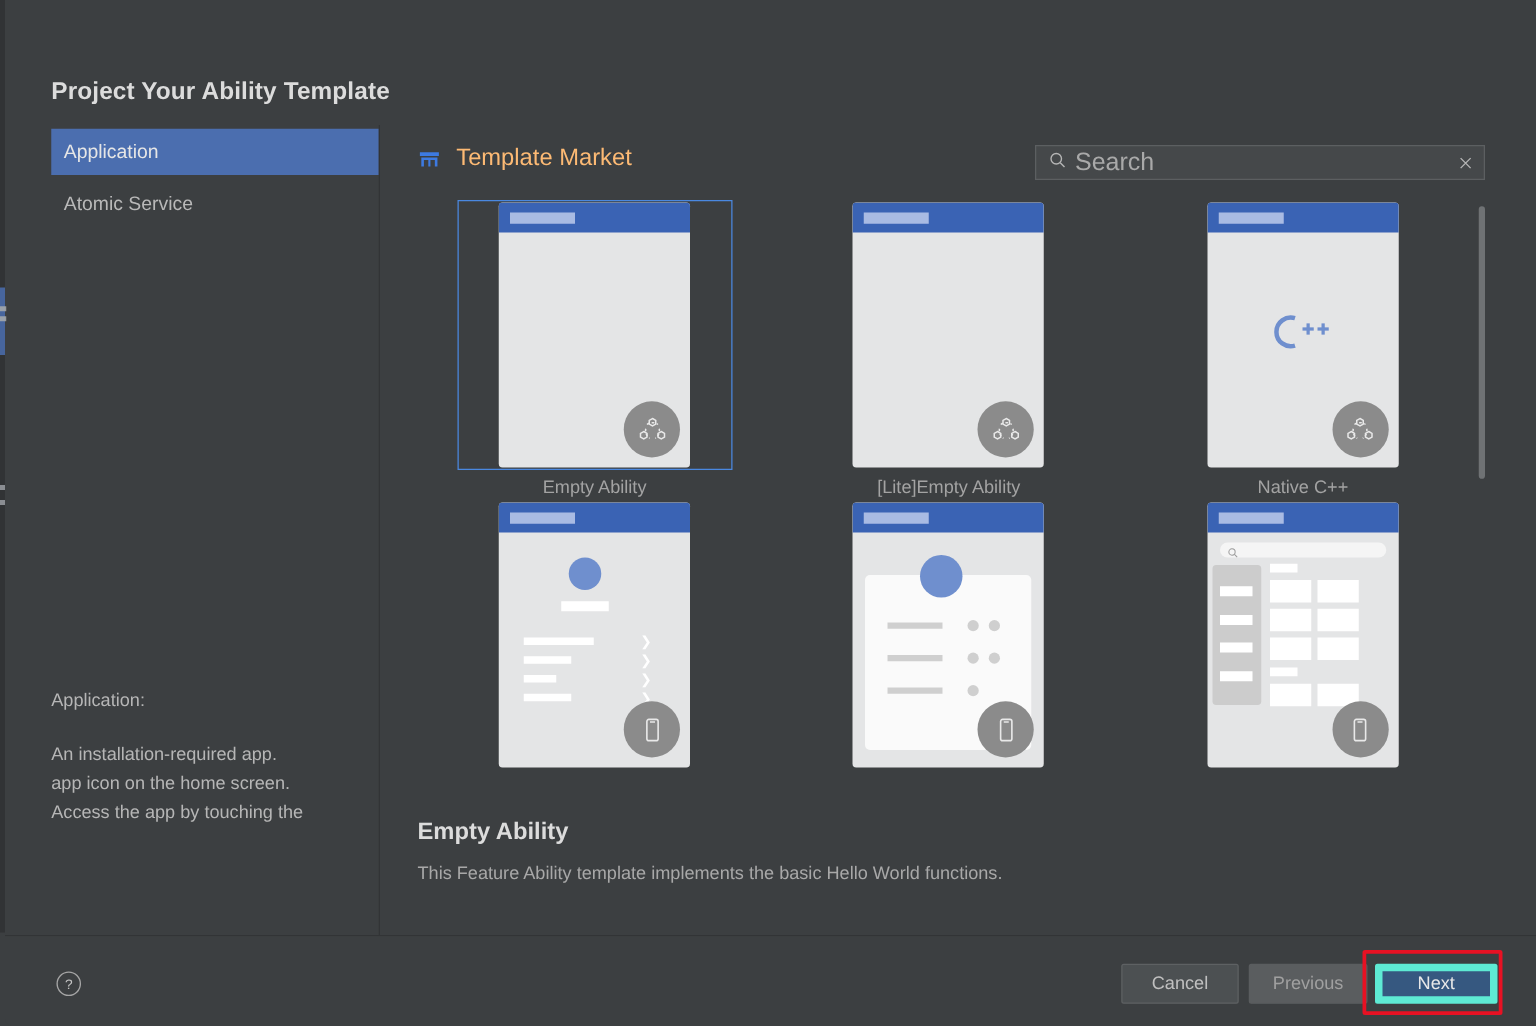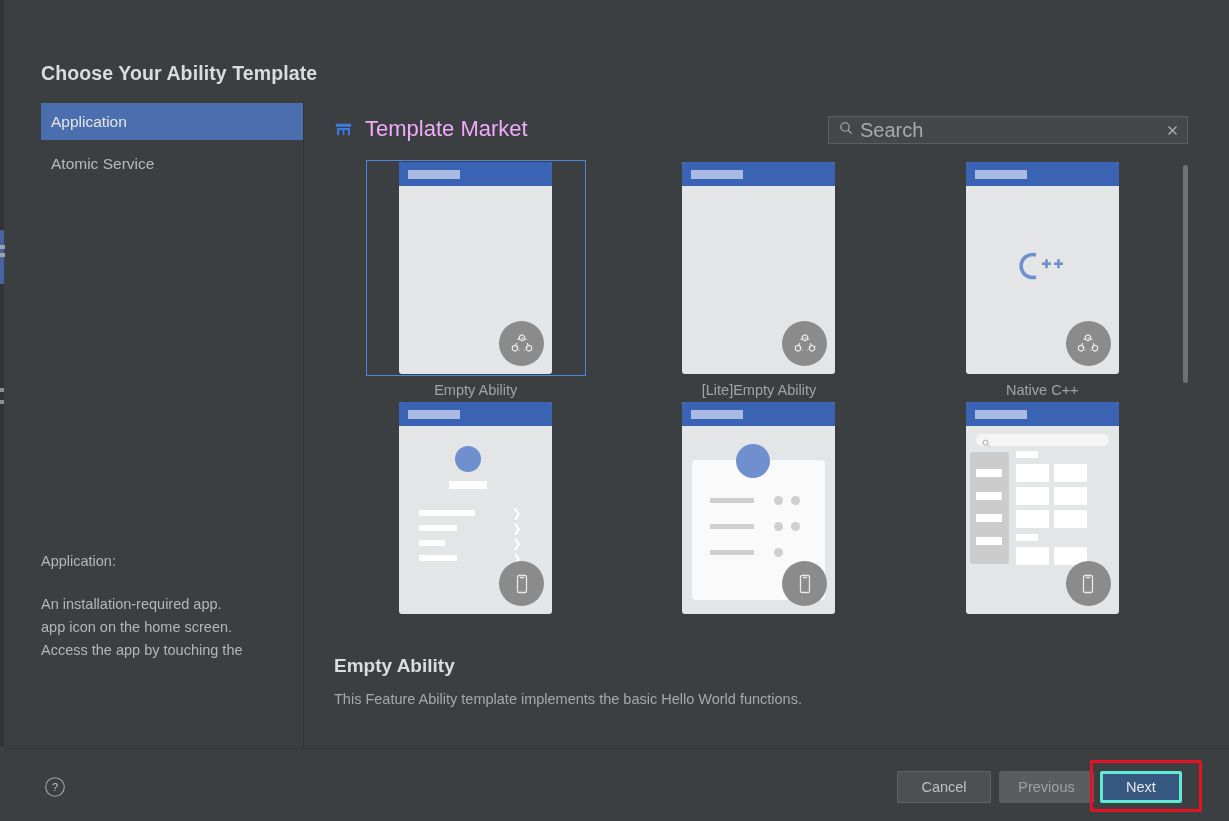--- a/index.html
+++ b/index.html
@@ -82,21 +82,21 @@
   
   .right-pane {
     position: absolute; left: 304px; top: 100px; right: 0; height: 648px;
   }
   .market-row {
     position: absolute; left: 30px; top: 16px;
     display: flex; align-items: center; cursor: pointer;
   }
   .market-icon { width: 19px; height: 19px; flex: none; }
   .market-label {
-    margin-left: 12px; color: #f0abfc; font-size: 22px;
+    margin-left: 12px; color: #fdba74; font-size: 19px;
   }
 
   .searchbox {
     position: absolute; left: 524px; top: 16px; width: 360px; height: 28px;
     background: #45484a; border: 1px solid #5c5f61;
     display: flex; align-items: center;
   }
   .search-icon { margin-left: 10px; flex: none; }
   .search-input {
     flex: 1; background: transparent; border: none; outline: none;
@@ -204,22 +204,22 @@
   }
   .btn-cancel {
     left: 893px; width: 94px; background: #4c5052;
     border: 1px solid #5e6163; color: #c0c0c0;
   }
   .btn-prev {
     left: 995px; width: 95px; background: #5a5d5f;
     border: 1px solid #5a5d5f; color: #a0a0a0;
   }
   .btn-next {
-    left: 1096px; width: 82px; background: #365880;
-    border: 3px solid #5eead4; color: #e8e8e8;
+    left: 1096px; width: 98px; background: #365880;
+    border: 6px solid #5eead4; color: #e8e8e8;
   }
   .annot-box {
     position: absolute; left: 1090px; top: 760px;
     width: 112px; height: 52px;
     border: 3px solid #e81123; border-radius: 2px;
     pointer-events: none;
   }
 </style>
 </head>
 <body>
@@ -227,21 +227,21 @@
 <div id="root">
 
   <div class="bg-edge-line"></div>
   <div class="bg-ghost g1"></div>
   <div class="bg-ghost g2"></div>
   <div class="bg-ghost g3"></div>
   <div class="bg-ghost g4"></div>
   <div class="bg-ghost g5"></div>
 
 
-  <div class="page-title">Choose Your Ability Template</div>
+  <div class="page-title">Project Your Ability Template</div>
 
   <div class="left-pane">
     <div class="cat-item i0 selected">
       <span>Application</span>
     </div>
     <div class="cat-item i1">
       <span>Atomic Service</span>
     </div>
 
     <div class="left-desc">

